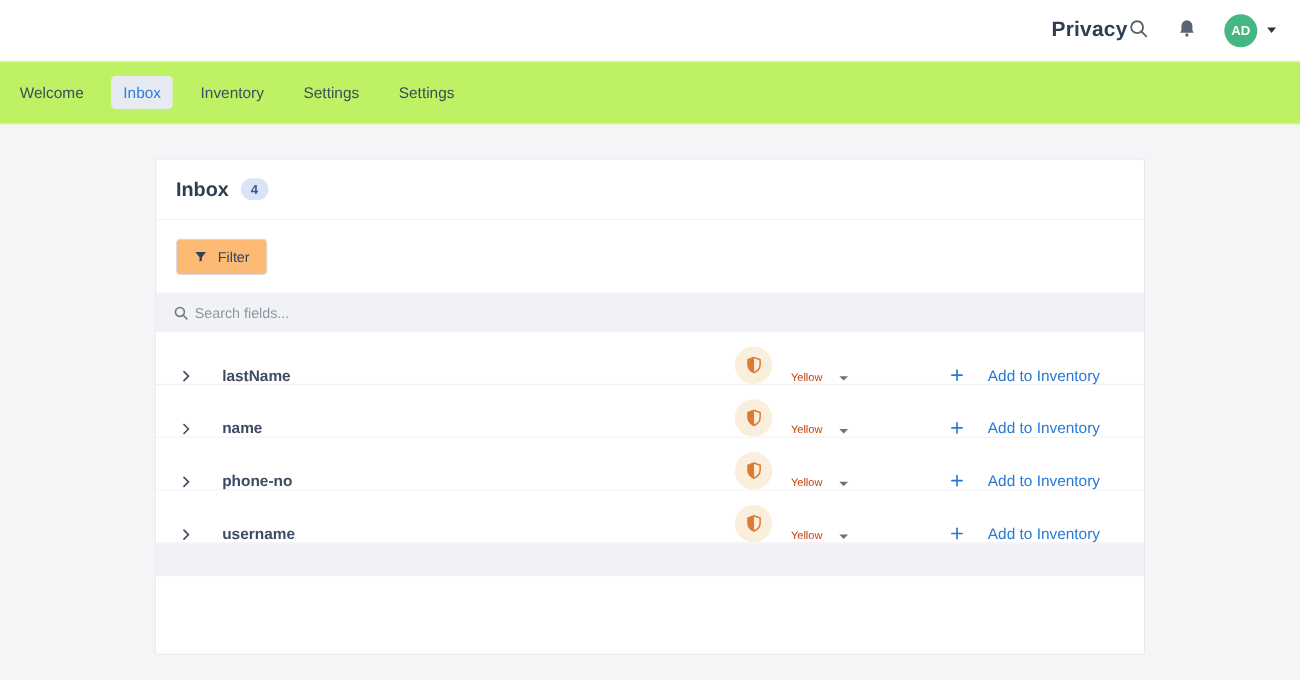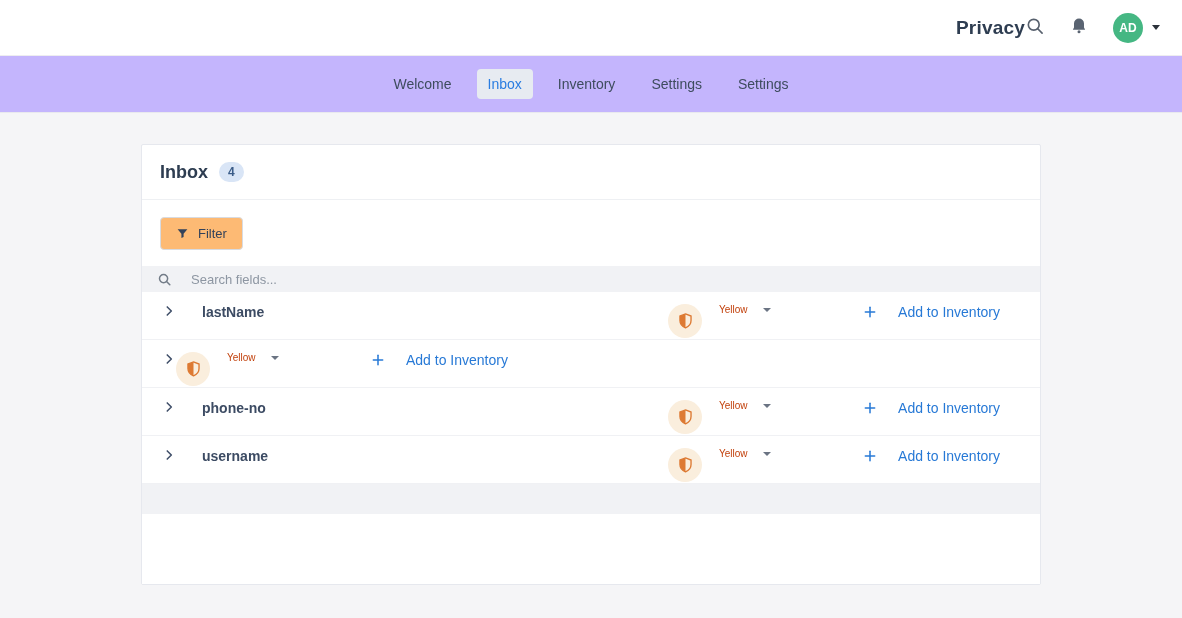--- a/index.html
+++ b/index.html
@@ -26,22 +26,22 @@
     display: flex; align-items: center; justify-content: center;
   }
   .caret-down {
     width: 0; height: 0;
     border-left: 4.5px solid transparent; border-right: 4.5px solid transparent;
     border-top: 5.5px solid #2b313a;
   }
 
   
   .navbar {
-    height: 57px; background: #c4b5fd; border-bottom: 1px solid #e9e9ee;
-    display: flex; align-items: center; justify-content: center;
+    height: 57px; background: #bef264; border-bottom: 1px solid #e9e9ee;
+    display: flex; align-items: center; justify-content: flex-start;
   }
   .tab {
     font-size: 14px; color: #3e4c5e; padding: 7px 11px; margin: 0 7px;
     border-radius: 4px; cursor: pointer; text-decoration: none;
   }
   .tab.active { color: #2a7de1; background: #e7ebf1; }
 
   
   .main { padding-top: 31px; }
   .card {
@@ -60,31 +60,31 @@
 
   .filter-bar { height: 66px; display: flex; align-items: center; padding: 0 18px; }
   .filter-btn {
     display: flex; align-items: center; gap: 9px;
     border: 1px solid #d8dbe1; background: #fdba74; border-radius: 4px;
     padding: 8px 15px; font-size: 13px; color: #33425a; cursor: pointer;
     font-family: inherit;
   }
 
   .search-bar {
-    height: 26px; background: #f1f2f5; display: flex; align-items: center;
-    gap: 19px; padding: 0 15px;
+    height: 36px; background: #f1f2f5; display: flex; align-items: center;
+    gap: 5px; padding: 0 15px;
   }
   .search-input {
     flex: 1; border: none; background: transparent; outline: none;
     font-size: 13px; color: #3e4c5e; font-family: inherit;
   }
   .search-input::placeholder { color: #8d96a2; }
 
   .row {
-    height: 48px; display: flex; align-items: flex-start;
+    height: 48px; display: flex; align-items: flex-end;
     padding: 12px 40px 0 20px; border-bottom: 1px solid #f0f1f4; background: #fff;
   }
   .chev { display: flex; align-items: center; cursor: pointer; background: none; border: none; padding: 0; }
   .field-name { margin-left: 26px; font-size: 14px; font-weight: 700; color: #3c4b63; flex: 1; }
   .shield-wrap {
     width: 34px; height: 34px; border-radius: 50%; background: #faeedd;
     display: flex; align-items: center; justify-content: center; flex: none;
   }
   .classification {
     margin-left: 17px; display: flex; align-items: center; gap: 15px;
@@ -206,20 +206,21 @@
     </button>
   </div>
         <div class="row">
     <button class="chev">
       <span style="display:flex;">
         <svg width="14" height="14" viewBox="0 0 24 24" fill="none" stroke="#3f4e68" stroke-width="2.6" stroke-linecap="round" stroke-linejoin="round">
           <polyline points="9 5 16 12 9 19"></polyline>
         </svg>
       </span>
     </button>
+    <span class="field-name">name</span>
     <span class="shield-wrap">
       <span style="display:flex;">
         <svg width="15" height="16" viewBox="0 0 24 26" fill="none">
           <path d="M12 1.5l9 3.4v7.1c0 5.6-3.8 9.8-9 12-5.2-2.2-9-6.4-9-12V4.9z" stroke="#dd7a33" stroke-width="2.2"></path>
           <path d="M12 1.5L3 4.9v7.1c0 5.6 3.8 9.8 9 12z" fill="#dd7a33"></path>
         </svg>
       </span>
     </span>
     <span class="classification">
       <span class="classification-label">Yellow</span>

